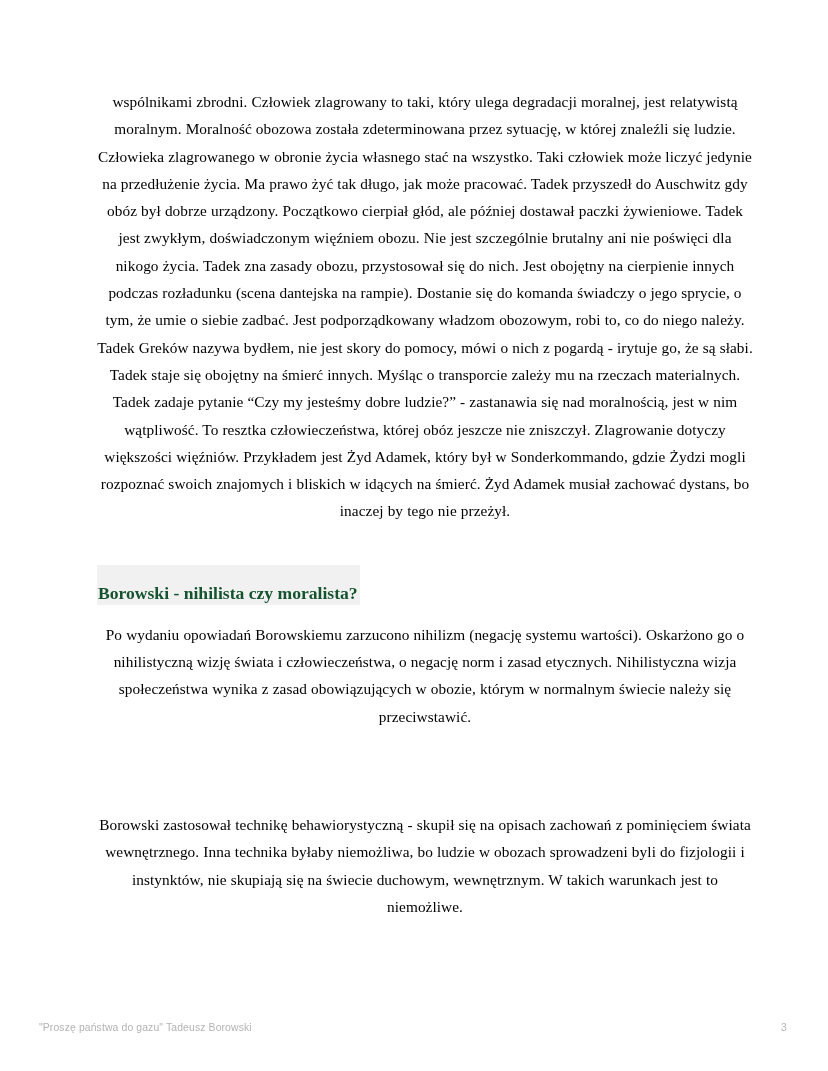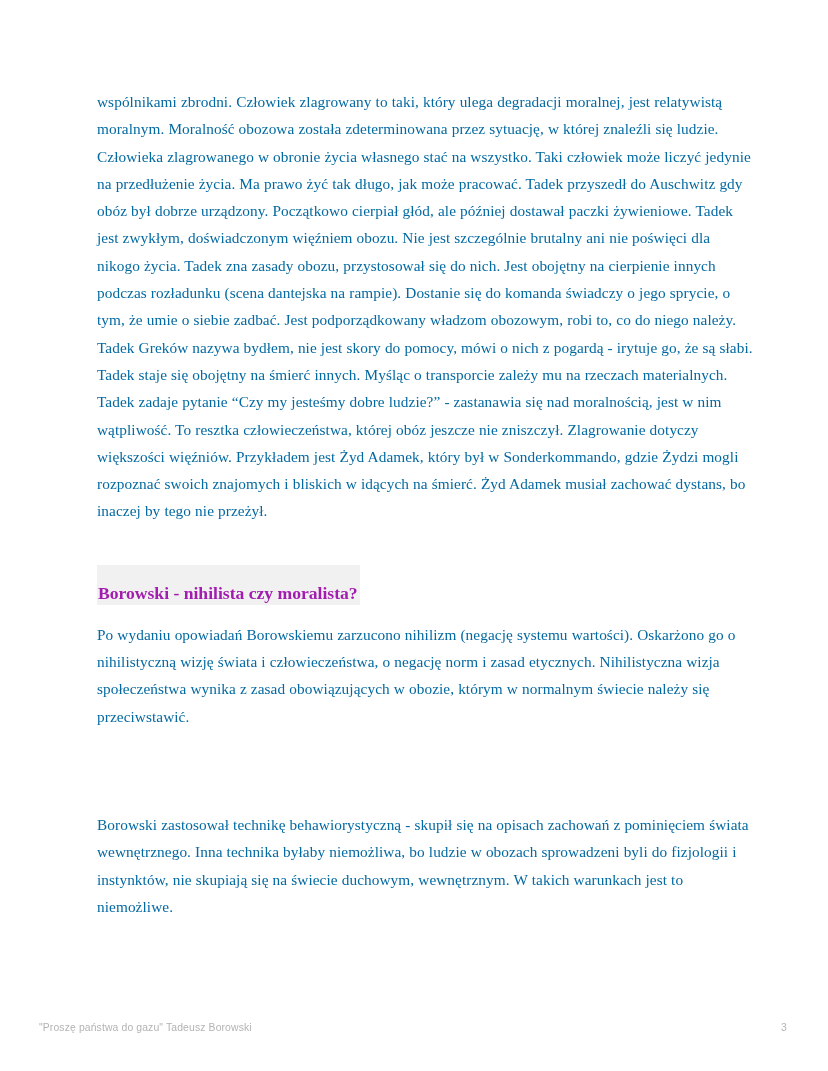--- a/index.html
+++ b/index.html
@@ -27,40 +27,40 @@
     left: 97px;
     top: 88px;
     width: 656px;
   }
 
   p.para {
     margin: 0;
     font-family: "Liberation Serif", "DejaVu Serif", serif;
     font-size: 15.3px;
     line-height: 27.3px;
-    color: #0369a1;
-    text-align: left;
+    color: #000000;
+    text-align: center;
     letter-spacing: 0.005em;
     word-spacing: 0.01em;
   }
 
   
   .gap-para     { height: 27px; }
   .gap-big      { height: 54px; }
   .gap-heading  { height: 55px; }
   .gap-afterhd  { height: 13px; }
 
   h2.section-heading {
     margin: 0;
     display: inline;
     font-family: "Liberation Serif", "DejaVu Serif", serif;
     font-size: 17.6px;
     font-weight: bold;
     line-height: 27px;
-    color: #a21caf;
+    color: #14532d;
     background: #f1f1f1;
     padding: 18px 2px 2px 1px;
     box-decoration-break: clone;
     -webkit-box-decoration-break: clone;
   }
   .heading-wrap { line-height: 28px; }
 
   .footer {
     position: absolute;
     left: 39px;

